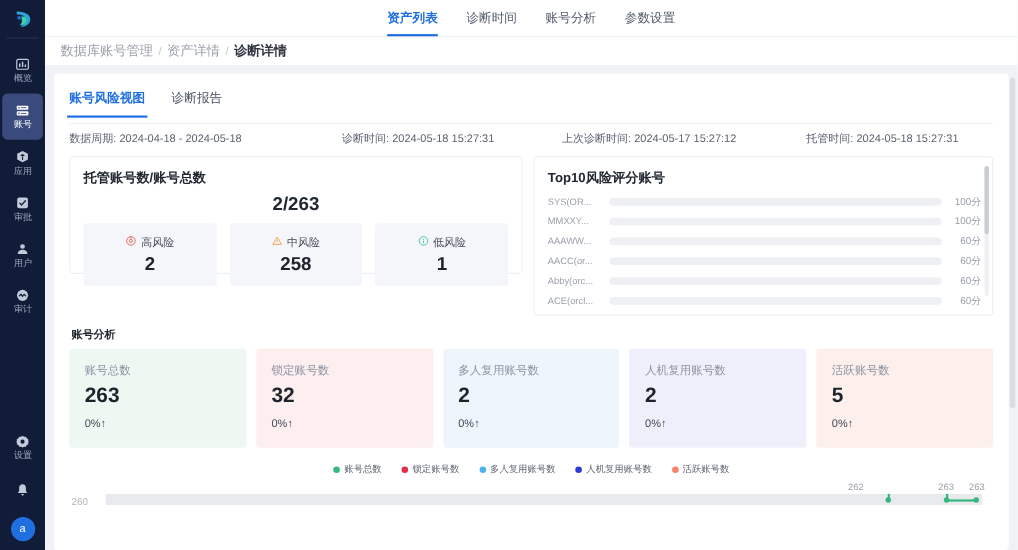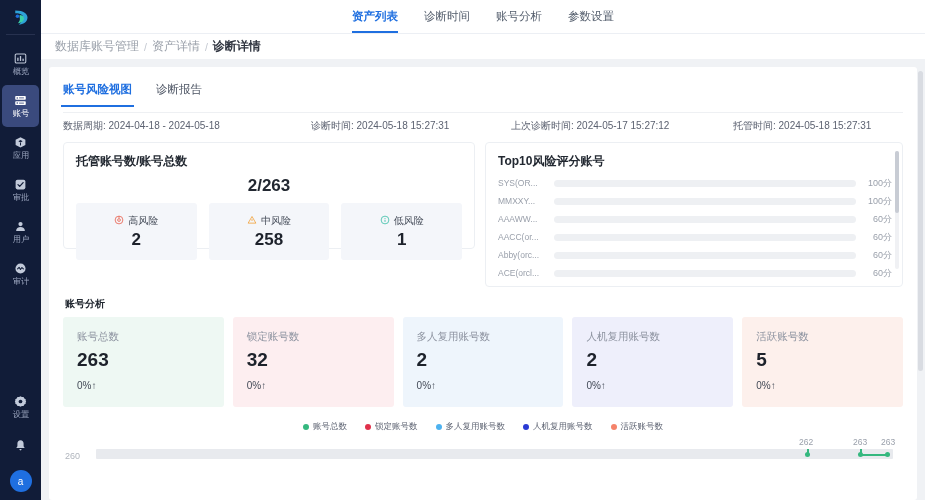--- a/index.html
+++ b/index.html
@@ -439,21 +439,21 @@
           <div class="leg">
             <span class="dot" style="background:#f5836a"></span>
             <span>活跃账号数</span>
           </div>
         </div>
 
         <div class="chartzone">
           <div class="ylab">260</div>
           <div class="plot-band"></div>
 
-          <div class="pt-lbl" style="left:736px; top:0px;">262</div>
+          <div class="pt-lbl" style="left:708px; top:0px;">262</div>
           <div class="pt-lbl" style="left:790px; top:0px;">263</div>
           <div class="pt-lbl" style="left:818px; top:0px;">263</div>
 
           <div class="pt-stem" style="left:744px; top:12px; height:6px;"></div>
           <div class="pt-stem" style="left:797px; top:12px; height:6px;"></div>
 
           <div class="pt-line" style="left:797px; top:17px; width:27px;"></div>
 
           <div class="pt" style="left:742px; top:15px;"></div>
           <div class="pt" style="left:795px; top:15px;"></div>

